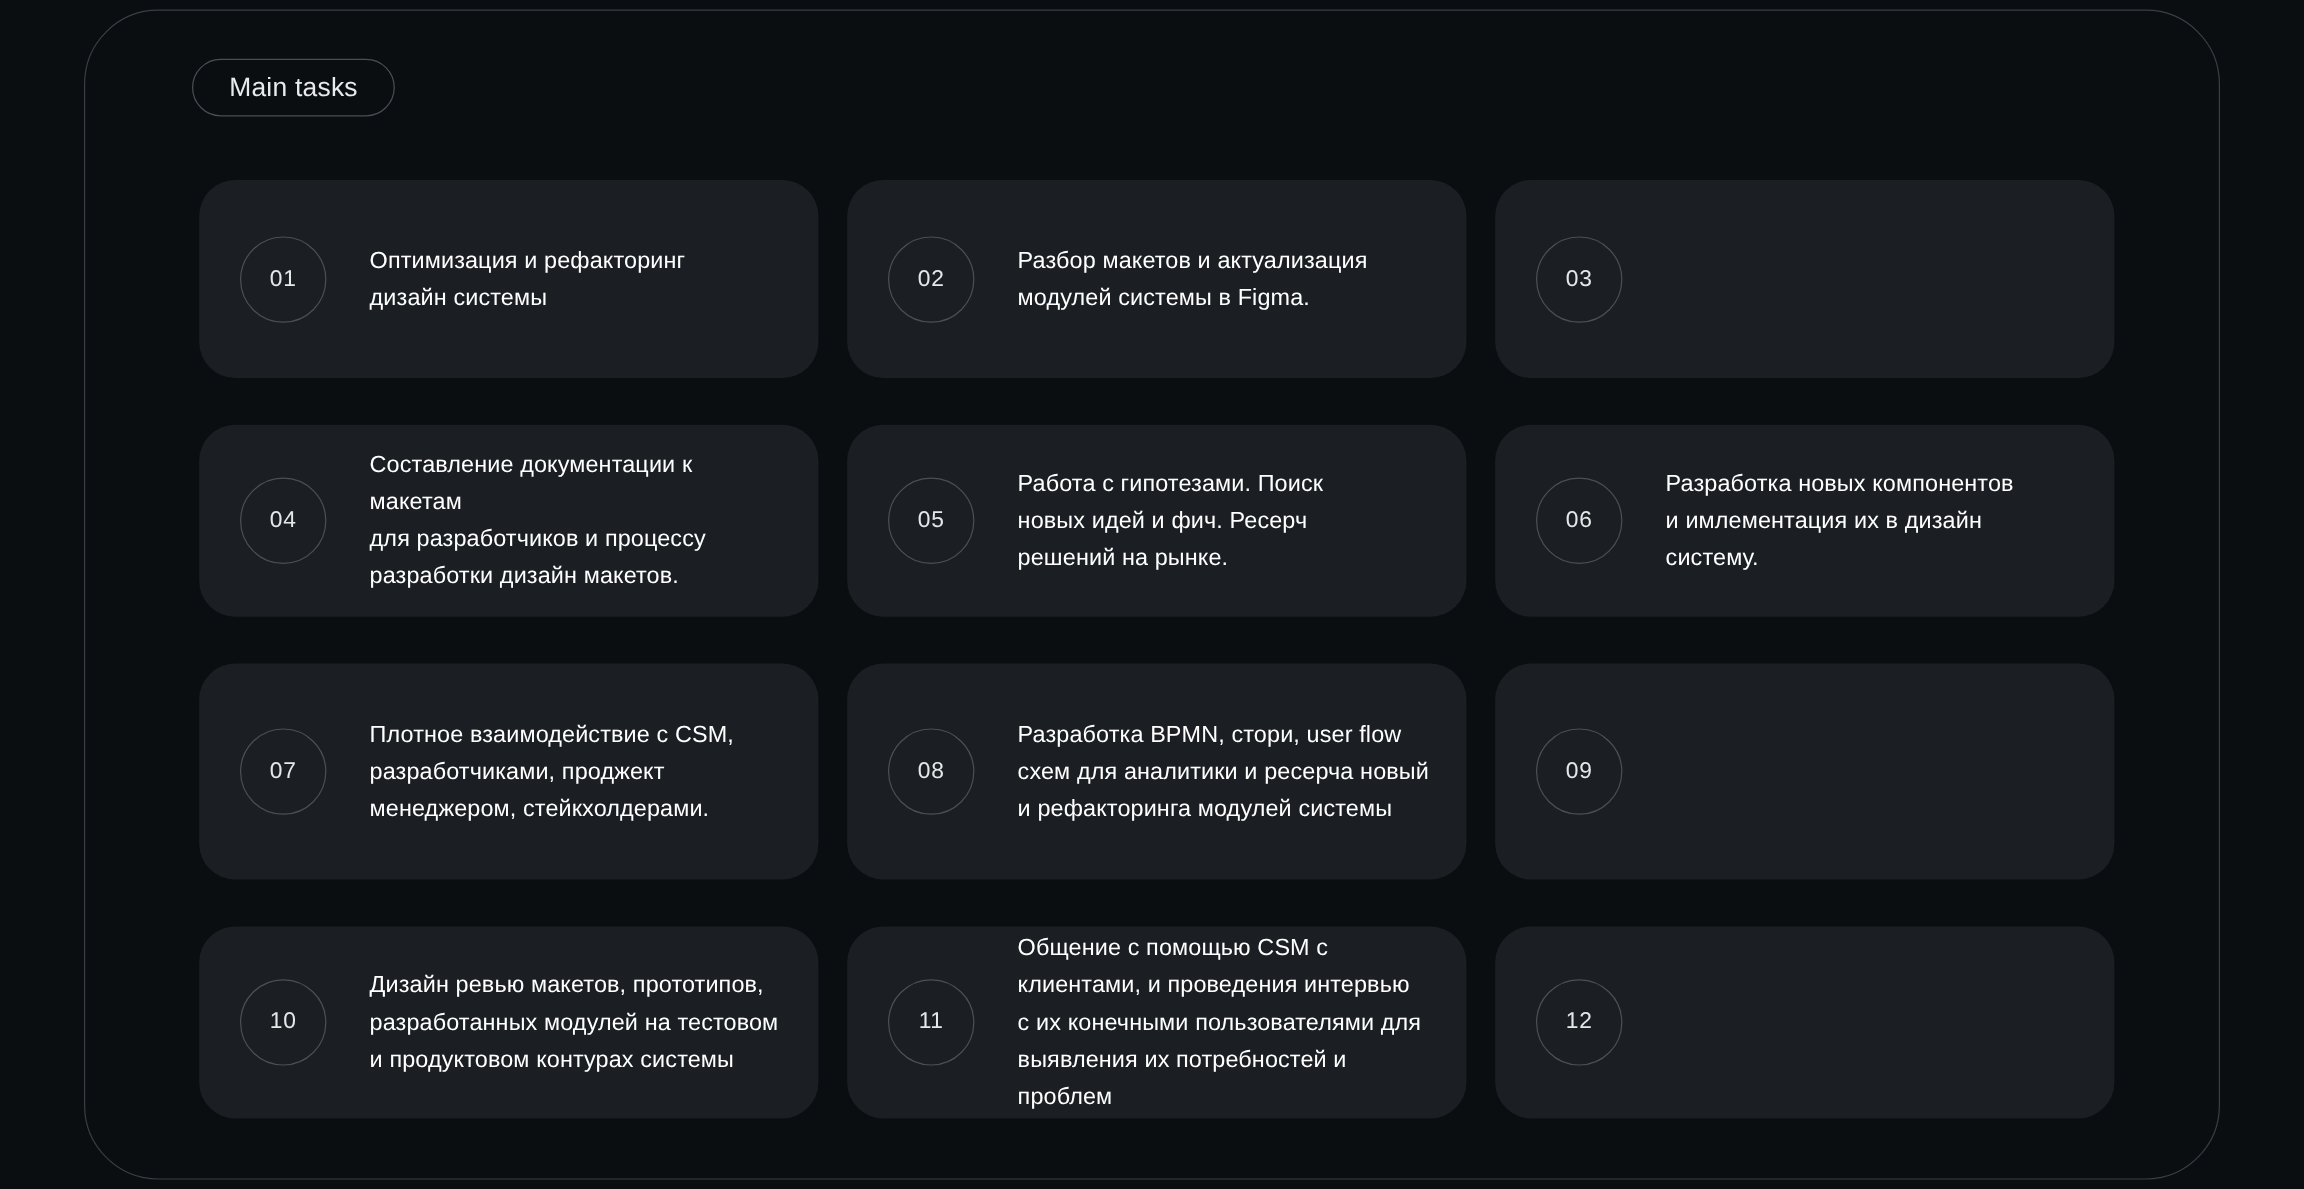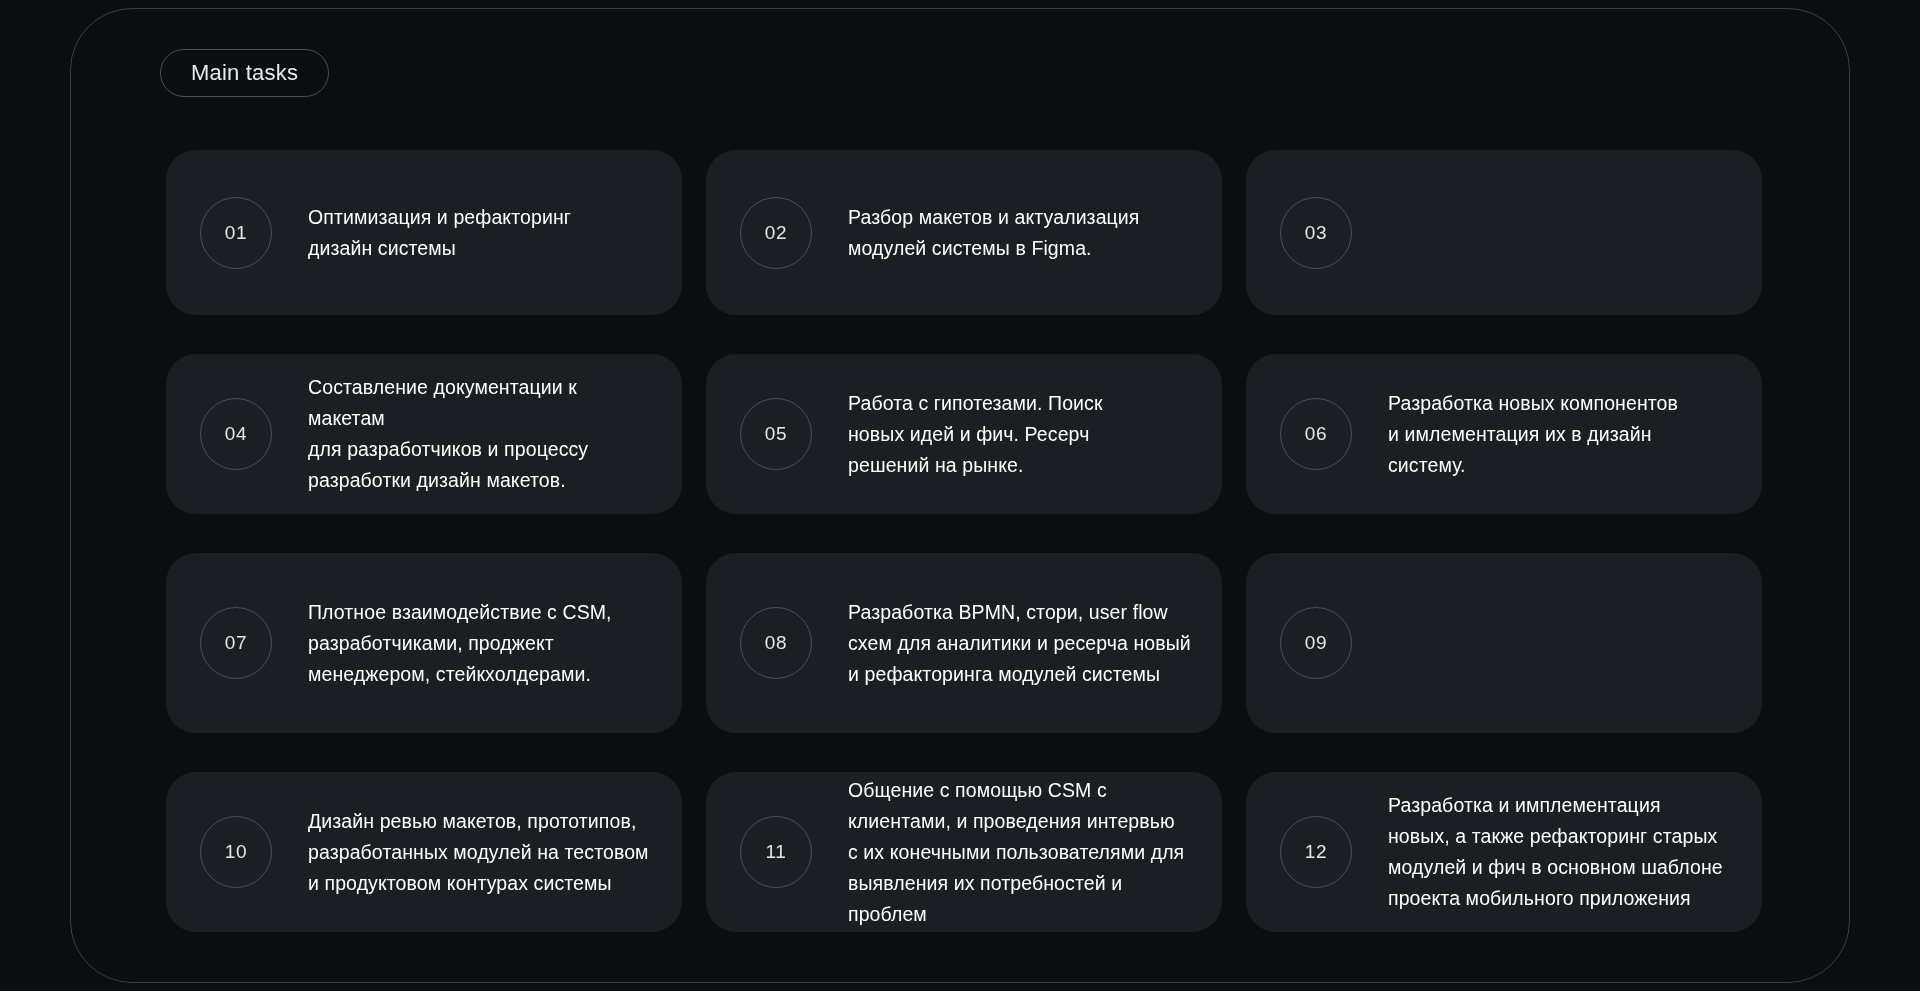--- a/index.html
+++ b/index.html
@@ -183,21 +183,17 @@
       </div>
       <div class="card">
         <div class="card-num">11</div>
         <div class="card-text">Общение с помощью CSM с
 клиентами, и проведения интервью
 с их конечными пользователями для
 выявления их потребностей и проблем</div>
       </div>
       <div class="card">
         <div class="card-num">12</div>
-        <div class="card-text">Разработка и имплементация
-новых, а также рефакторинг старых
-модулей и фич в основном шаблоне
-проекта мобильного приложения</div>
       </div>
     </div>
 
   </div>
 </div>
 
 </body></html>

